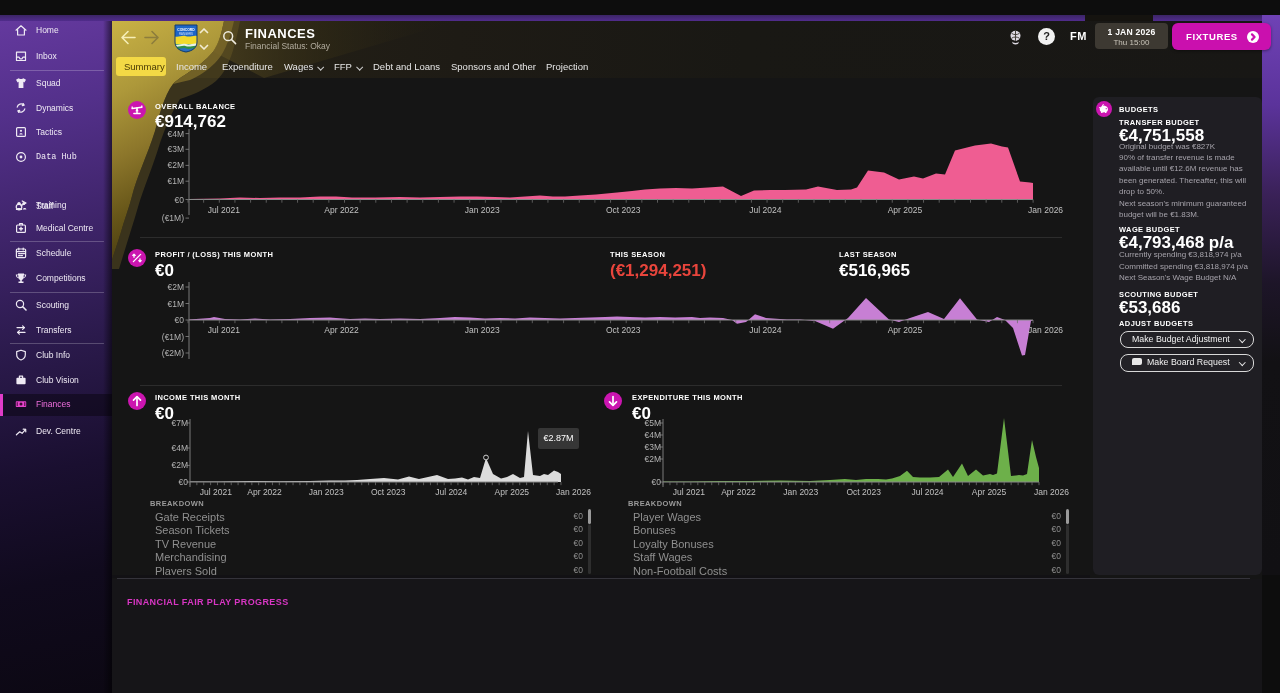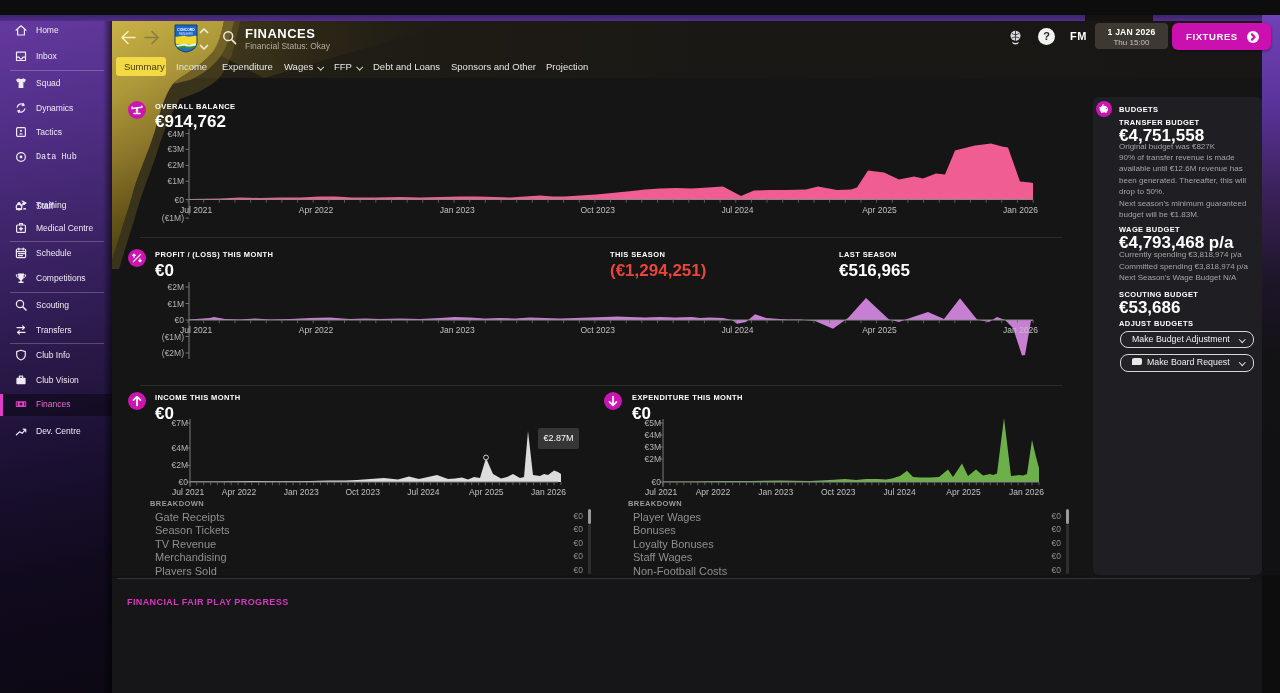--- a/index.html
+++ b/index.html
@@ -25,21 +25,21 @@
 #hdrbg{position:absolute;left:0;top:0;width:1150px;height:57px;
 background:linear-gradient(to right,#262216 0%,#1e1b15 30%,#191814 55%,#181715 100%)}
 .tab{position:absolute;top:40px;font-size:9.5px;color:#e6e6e6;white-space:nowrap}
 .chev{display:inline-block;width:4.5px;height:4.5px;border-right:1.4px solid #cfcfcf;
 border-bottom:1.4px solid #cfcfcf;transform:rotate(45deg) translateY(-2px);margin-left:4px}
 .ico{position:absolute;width:18px;height:18px;border-radius:50%;background:#cb15b0}
 .ico svg{position:absolute;left:0;top:0}
 .sect{position:absolute;font-size:7.5px;font-weight:bold;color:#fff;letter-spacing:.4px;white-space:nowrap}
 .bigv{position:absolute;font-size:17px;font-weight:bold;color:#fff;white-space:nowrap}
 .ylab{position:absolute;font-size:8.5px;color:#b3b3b3;white-space:nowrap;text-align:right}
-.xlab{position:absolute;font-size:8.5px;color:#c0c0c0;white-space:nowrap;width:60px;text-align:left}
+.xlab{position:absolute;font-size:8.5px;color:#c0c0c0;white-space:nowrap;width:60px;text-align:right}
 .sep{position:absolute;height:1px;background:#2c2c2c}
 .bl{position:absolute;font-size:11px;color:#8f8f8f;white-space:nowrap}
 .bv{position:absolute;font-size:8.5px;color:#8f8f8f;white-space:nowrap;text-align:right}
 .gtxt{position:absolute;font-size:8px;color:#a6a3ab;white-space:nowrap}
 .drop{position:absolute;width:134px;height:17.5px;border:1.3px solid #d8d8d8;
 border-radius:8px;color:#f2f2f2;font-size:8.8px;line-height:15px;padding-left:11px;background:rgba(255,255,255,0.02)}
 .drop .dc{position:absolute;right:9px;top:5px;width:4.5px;height:4.5px;border-right:1.4px solid #e8e8e8;border-bottom:1.4px solid #e8e8e8;transform:rotate(45deg)}
 </style></head><body>
 <div id="wrap">
 

